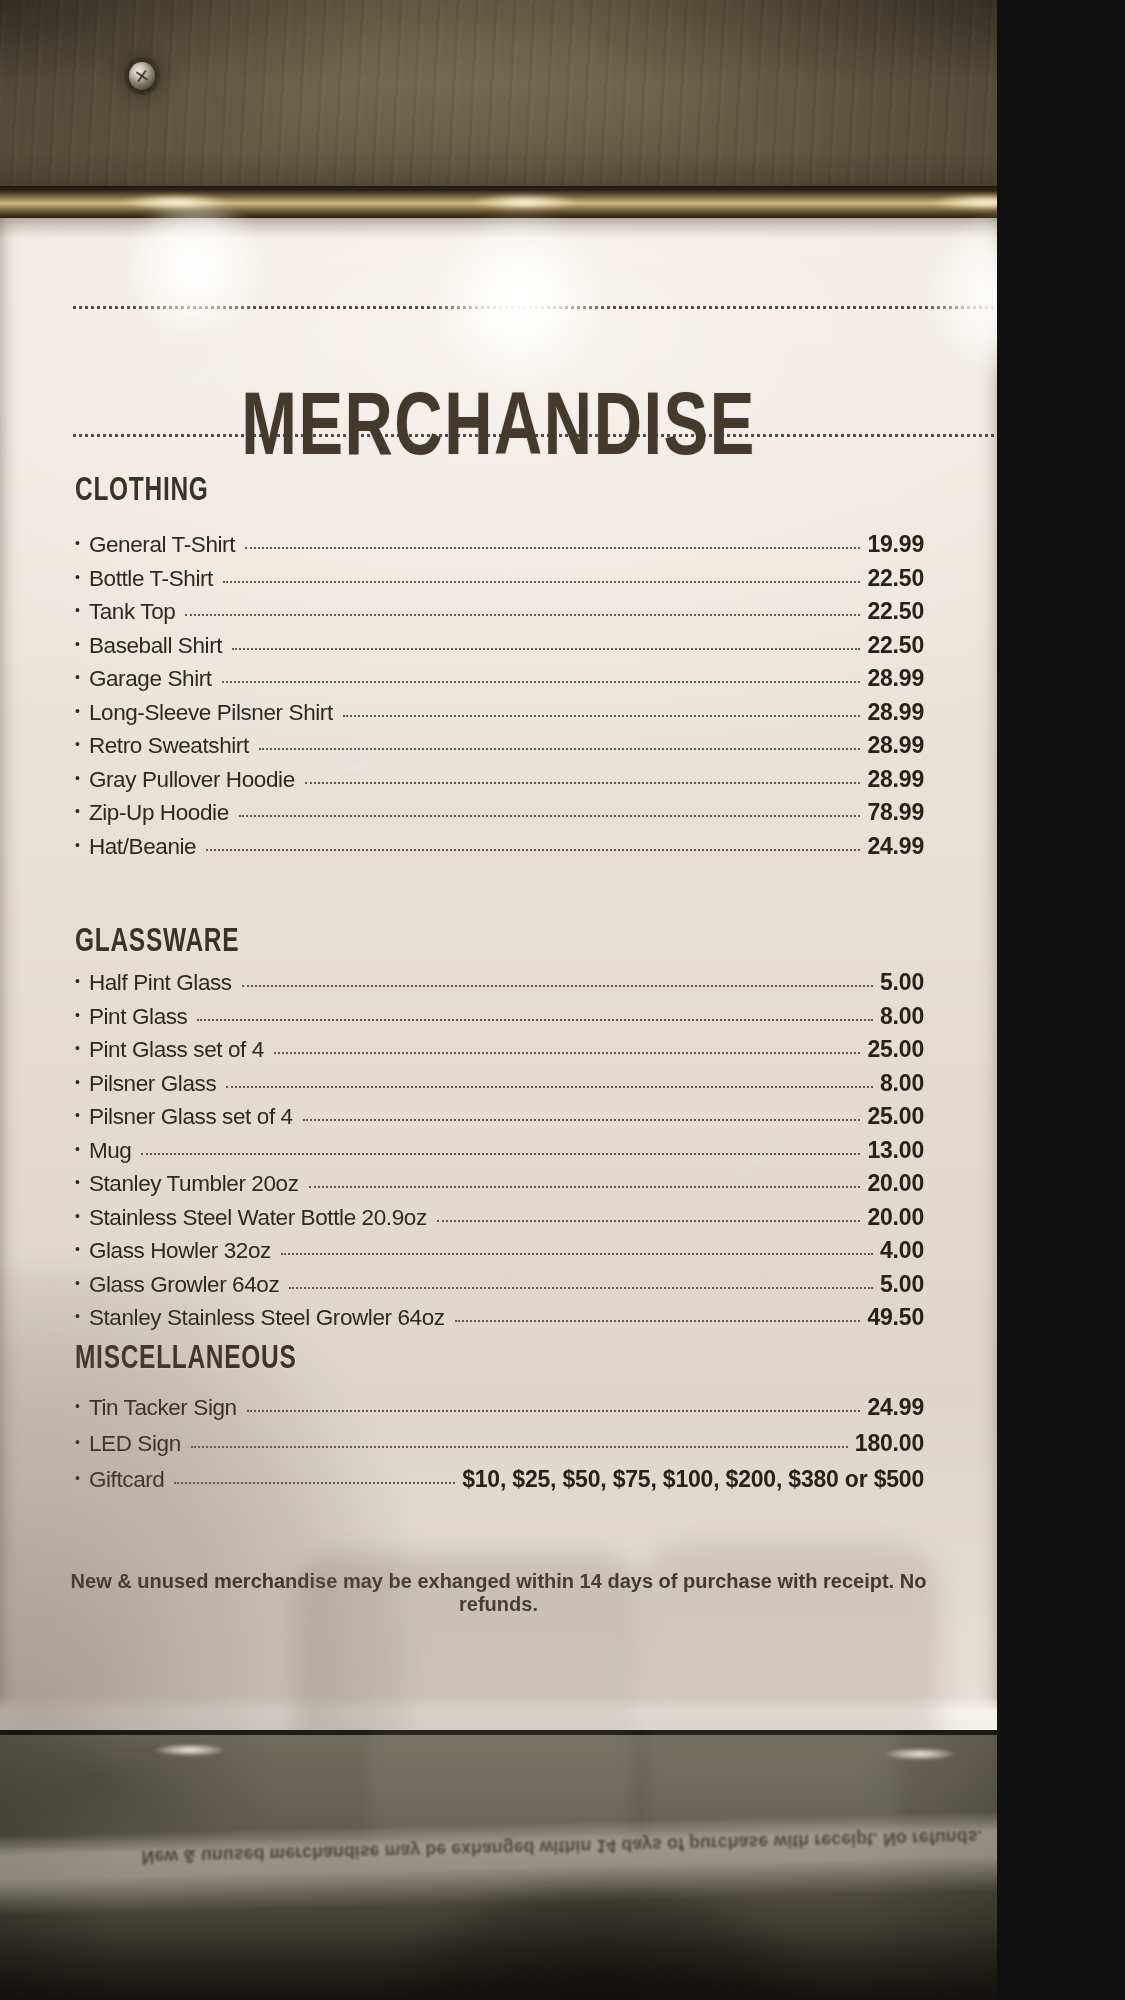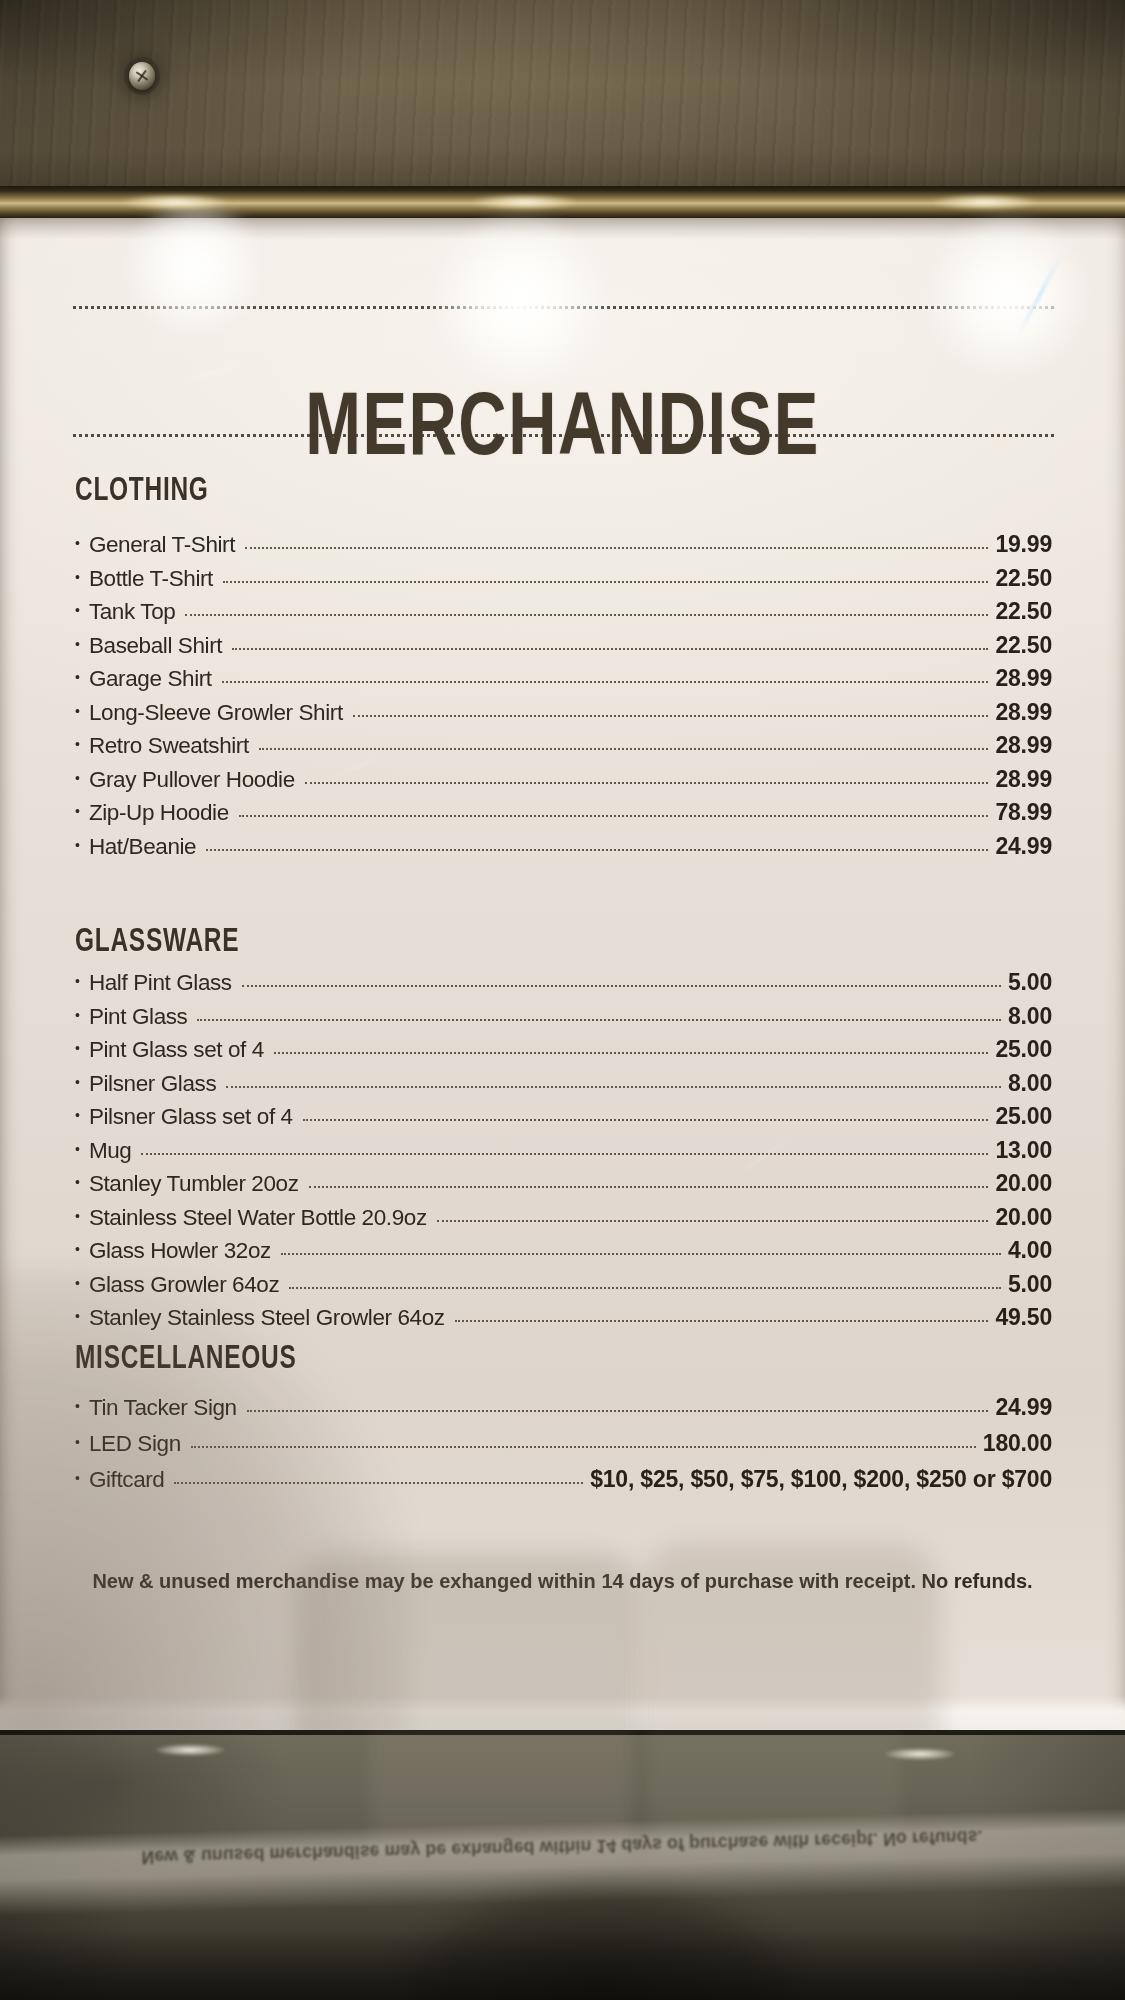--- a/index.html
+++ b/index.html
@@ -1,16 +1,16 @@
 <!DOCTYPE html>
 <html><head>
 <meta charset="utf-8">
 <style>
   html,body{margin:0;padding:0;background:#101010;}
-  .stage{position:relative;width:1125px;height:2000px;overflow:hidden;
+  .stage{position:relative;width:997px;height:2000px;overflow:hidden;
          font-family:"Liberation Sans", sans-serif;background:#171510;}
 
   
   .wall{position:absolute;left:0;top:0;width:100%;height:186px;
     background:
       radial-gradient(ellipse 900px 420px at 46% 32%, rgba(160,145,108,0.28), transparent 70%),
       radial-gradient(ellipse 620px 320px at 0% 0%, rgba(0,0,0,0.48), transparent 62%),
       radial-gradient(ellipse 700px 300px at 100% 0%, rgba(0,0,0,0.38), transparent 62%),
       linear-gradient(180deg,#4f4634 0%,#665b45 45%,#5b513d 80%,#463d2d 100%);}
   .wall-streaks{position:absolute;inset:0;opacity:.8;background:
@@ -166,21 +166,21 @@
               <span class="price">22.50</span>
             </div>
             <div class="row">
               <span class="bullet">•</span>
               <span class="item-label">Garage Shirt</span>
               <span class="leader"></span>
               <span class="price">28.99</span>
             </div>
             <div class="row">
               <span class="bullet">•</span>
-              <span class="item-label">Long-Sleeve Growler Shirt</span>
+              <span class="item-label">Long-Sleeve Pilsner Shirt</span>
               <span class="leader"></span>
               <span class="price">28.99</span>
             </div>
             <div class="row">
               <span class="bullet">•</span>
               <span class="item-label">Retro Sweatshirt</span>
               <span class="leader"></span>
               <span class="price">28.99</span>
             </div>
             <div class="row">
@@ -286,21 +286,21 @@
             <div class="row">
               <span class="bullet">•</span>
               <span class="item-label">LED Sign</span>
               <span class="leader"></span>
               <span class="price">180.00</span>
             </div>
             <div class="row">
               <span class="bullet">•</span>
               <span class="item-label">Giftcard</span>
               <span class="leader"></span>
-              <span class="price">$10, $25, $50, $75, $100, $200, $250 or $700</span>
+              <span class="price">$10, $25, $50, $75, $100, $200, $380 or $500</span>
             </div>
           </div>
         </section>
       </div>
 
     <div class="note">New &amp; unused merchandise may be exhanged within 14 days of purchase with receipt. No refunds.</div>
 
     <div class="sign-edge"></div>
     <div class="shadow-left"></div>
     <div class="shadow-mid"></div>

